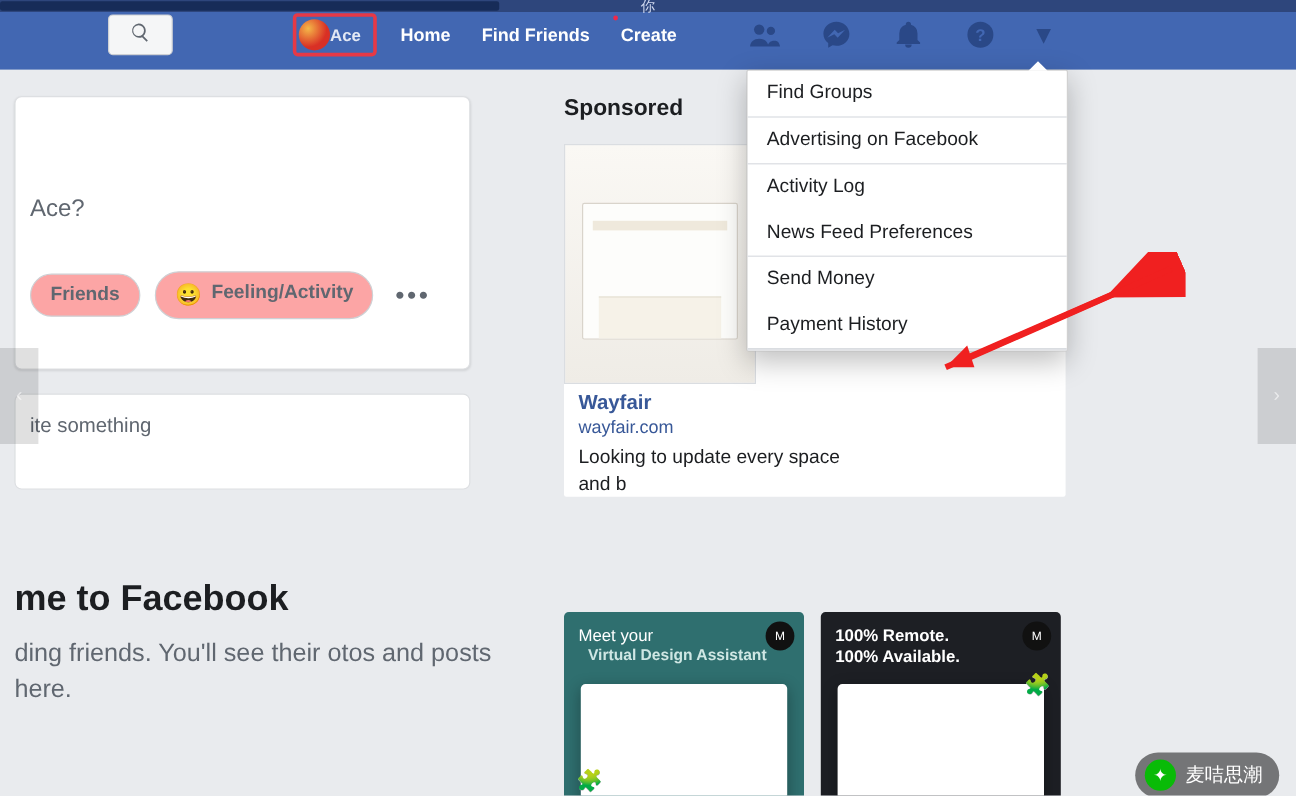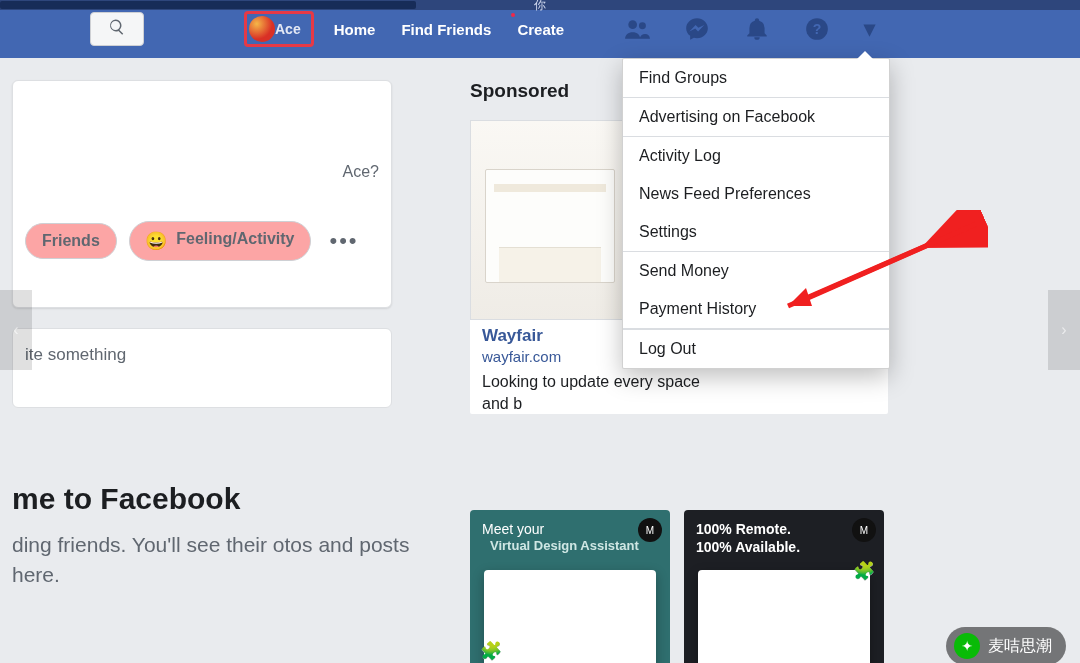--- a/index.html
+++ b/index.html
@@ -85,23 +85,22 @@
   
   .composer {
     position: absolute; left: 0; top: 0;
     width: 380px; height:228px;
     background: #fff;
     border: 1px solid #dddfe2; border-radius: 6px;
     box-shadow: 0 1px 2px rgba(0,0,0,.1);
     padding: 18px 12px;
   }
   .placeholder {
-    font-size: 16px; color: #606770; font-weight: 400;
+    font-size: 20px; color: #606770; font-weight: 400;
     padding: 64px 0 40px 0;
-    text-align: right;
   }
   .pills { display: flex; align-items: center; gap: 12px; }
   .pill {
     display: flex; align-items: flex-start; gap: 8px;
     border: 1px solid #ced0d4; border-radius: 20px;
     padding: 8px 16px; font-size: 16px; font-weight: 700; color: #606770;
     background: #fca5a5;
   }
   .emoji { font-size: 18px; }
   .more {
@@ -286,27 +285,25 @@
   </div>
 </div>
 
 <div class="dropdown">
   <div class="ditem">Find Groups</div>
   <div class="dsep"></div>
   <div class="ditem">Advertising on Facebook</div>
   <div class="dsep"></div>
   <div class="ditem">Activity Log</div>
   <div class="ditem">News Feed Preferences</div>
-  <div class="ditem">Settings</div>
   <div class="dsep"></div>
   <div class="ditem">Send Money</div>
   <div class="ditem">Payment History</div>
   <div class="dsep"></div>
   <div class="dsep"></div>
-  <div class="ditem">Log Out</div>
 </div>
 
 <svg class="arrow" style="left:768px; top:210px;" width="220" height="120" viewBox="0 0 220 120">
   <defs>
     <marker id="ah" markerWidth="14" markerHeight="12" refX="2" refY="6" orient="auto">
       <path d="M0,0 L14,6 L0,12 z" fill="#f02020"></path>
     </marker>
   </defs>
   <line x1="208" y1="14" x2="20" y2="96" stroke="#f02020" stroke-width="5" marker-start="url(#ah)" transform="scale(1,1)"></line>
   <path d="M20 96 L38 78 L44 96 Z" fill="#f02020"></path>

